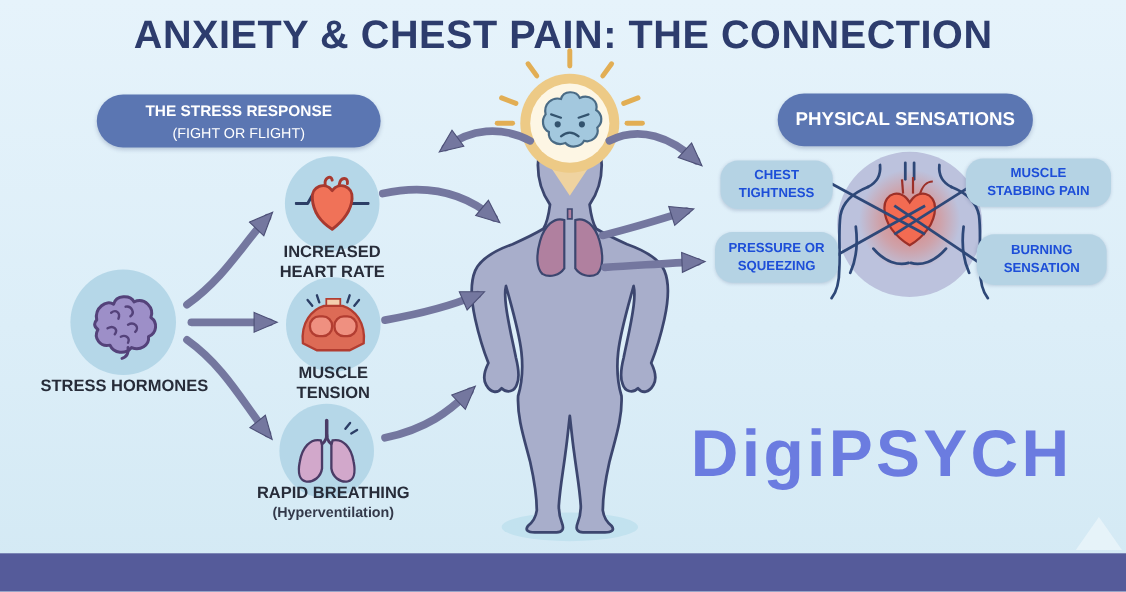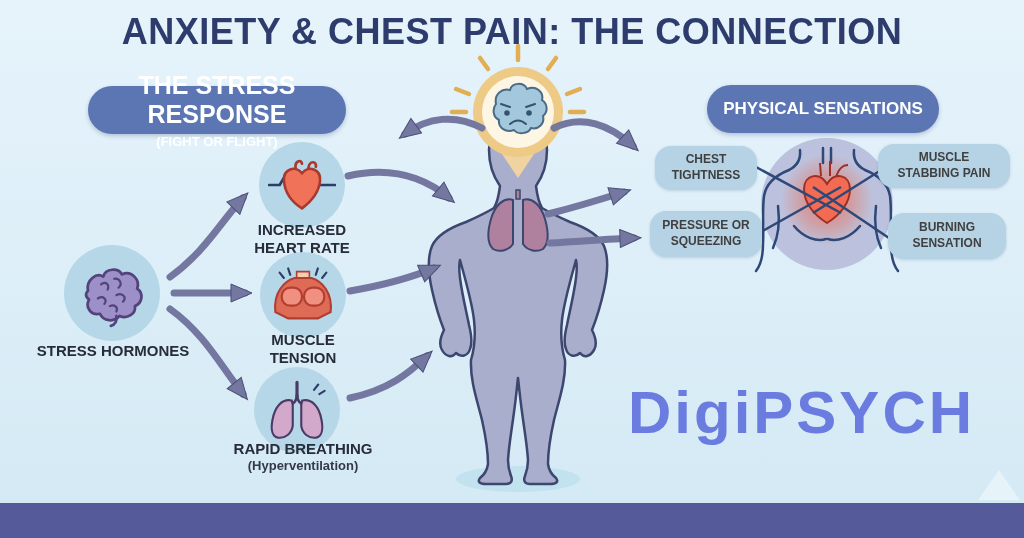--- a/index.html
+++ b/index.html
@@ -12,41 +12,41 @@
   .title{
     left:0;right:0;top:11px;text-align:center;
     font-size:36px;font-weight:bold;letter-spacing:.5px;color:#2d3c6d;
   }
   .badge{
     background:#5b76b2;border-radius:28px;color:#fff;
     display:flex;flex-direction:column;align-items:center;justify-content:center;
     text-align:center;box-shadow:0 2px 4px rgba(40,60,110,.25);
   }
   .badge-stress{left:88px;top:86px;width:258px;height:48px;}
-  .badge-stress .b1{font-size:25px;font-weight:bold;}
-  .badge-stress .b2{font-size:13px;font-weight:bold;margin-top:5px;}
+  .badge-stress .b1{font-size:14px;font-weight:bold;}
+  .badge-stress .b2{font-size:13px;font-weight:normal;margin-top:5px;}
   .badge-phys{left:707px;top:85px;width:232px;height:48px;}
   .badge-phys .b1{font-size:17px;font-weight:bold;}
   .circle{
     background:#b5d7e8;border-radius:50%;
     display:flex;align-items:center;justify-content:center;
   }
   .c-brain{left:64px;top:245px;width:96px;height:96px;}
   .c-heart{left:259px;top:142px;width:86px;height:86px;}
   .c-muscle{left:260px;top:252px;width:86px;height:86px;}
   .c-lungs{left:254px;top:367px;width:86px;height:86px;}
   .lbl{
     transform:translateX(-50%);text-align:center;color:#272c39;
     font-weight:bold;line-height:1.22;white-space:nowrap;
   }
   .lbl .l1{font-size:15px;}
   .lbl .l2{font-size:15px;}
   .lbl .sub{font-size:13px;font-weight:bold;color:#33394a;}
   .spill{
-    background:#b5d3e4;border-radius:16px;color:#404040;
+    background:#b5d3e4;border-radius:16px;color:#1d4ed8;
     display:flex;flex-direction:column;align-items:center;justify-content:center;
     text-align:center;font-weight:bold;font-size:12px;line-height:1.3;
     box-shadow:0 1px 3px rgba(40,60,110,.18);
   }
   .pill-ct{left:655px;top:146px;width:102px;height:44px;}
   .pill-sp{left:878px;top:144px;width:132px;height:44px;}
   .pill-pr{left:650px;top:211px;width:112px;height:46px;}
   .pill-bu{left:888px;top:213px;width:118px;height:46px;}
   .watermark{
     left:628px;top:378px;font-size:60px;font-weight:bold;

